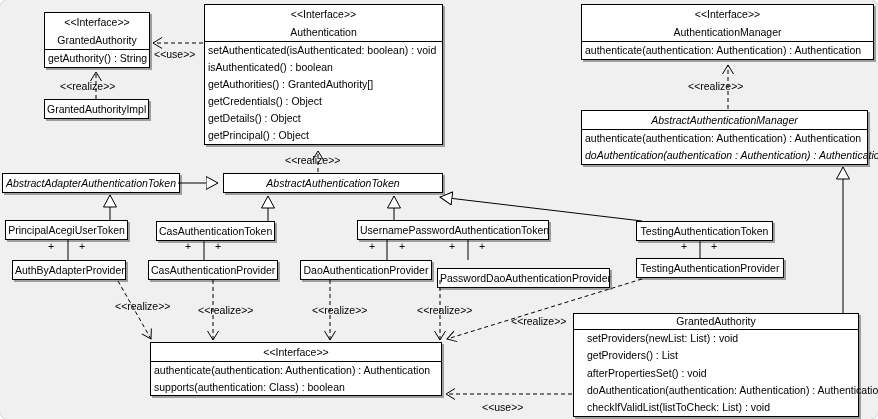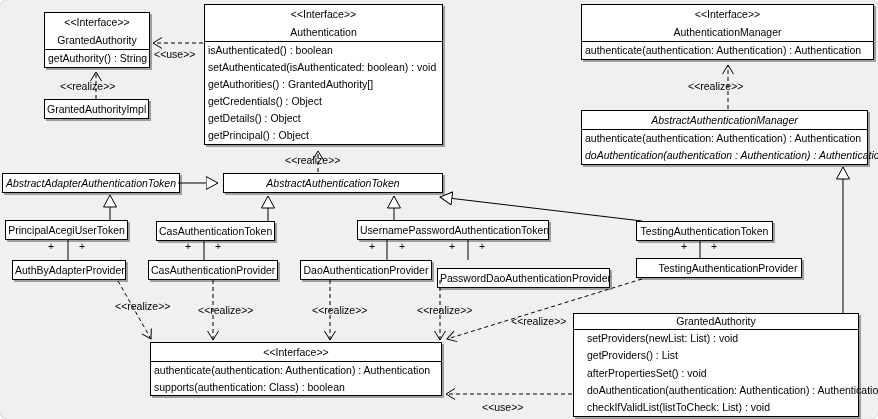--- a/index.html
+++ b/index.html
@@ -33,21 +33,21 @@
   #abstract-adapter-authentication-token{left:2px;top:173px;width:176px;}
   #abstract-authentication-token{left:223px;top:173px;width:218px;}
   #principal-acegi-user-token{left:5px;top:220px;width:121px;}
   #cas-authentication-token{left:156px;top:221px;width:117px;}
   #username-password-authentication-token{left:357px;top:220px;width:190px;}
   #testing-authentication-token{left:636px;top:221px;width:135px;}
   #auth-by-adapter-provider{left:12px;top:260px;width:112px;}
   #cas-authentication-provider{left:148px;top:260px;width:128px;}
   #dao-authentication-provider{left:300px;top:260px;width:130px;}
   #password-dao-authentication-provider{left:437px;top:268px;width:171px;}
-  #testing-authentication-provider{left:636px;top:258px;width:146px;padding-left:18px;}
+  #testing-authentication-provider{left:636px;top:258px;width:146px;}
   #authentication-provider{left:150px;top:342px;width:290px;}
   #provider-manager{left:573px;top:313px;width:284px;}
 </style>
 </head>
 <body>
 
 <div id="canvas">
 
   <div class="box" id="granted-authority">
     <span class="stereo">&lt;&lt;Interface&gt;&gt;</span>
@@ -58,22 +58,22 @@
   </div>
 
   <div class="box" id="granted-authority-impl">
     <span class="cname-only">GrantedAuthorityImpl</span>
   </div>
 
   <div class="box" id="authentication">
     <span class="stereo">&lt;&lt;Interface&gt;&gt;</span>
     <span class="cname">Authentication</span>
     <div class="methods">
+      <span class="m">setAuthenticated(isAuthenticated: boolean) : void</span>
       <span class="m">isAuthenticated() : boolean</span>
-      <span class="m">setAuthenticated(isAuthenticated: boolean) : void</span>
       <span class="m">getAuthorities() : GrantedAuthority[]</span>
       <span class="m">getCredentials() : Object</span>
       <span class="m">getDetails() : Object</span>
       <span class="m">getPrincipal() : Object</span>
     </div>
   </div>
 
   <div class="box" id="authentication-manager">
     <span class="stereo">&lt;&lt;Interface&gt;&gt;</span>
     <span class="cname">AuthenticationManager</span>

